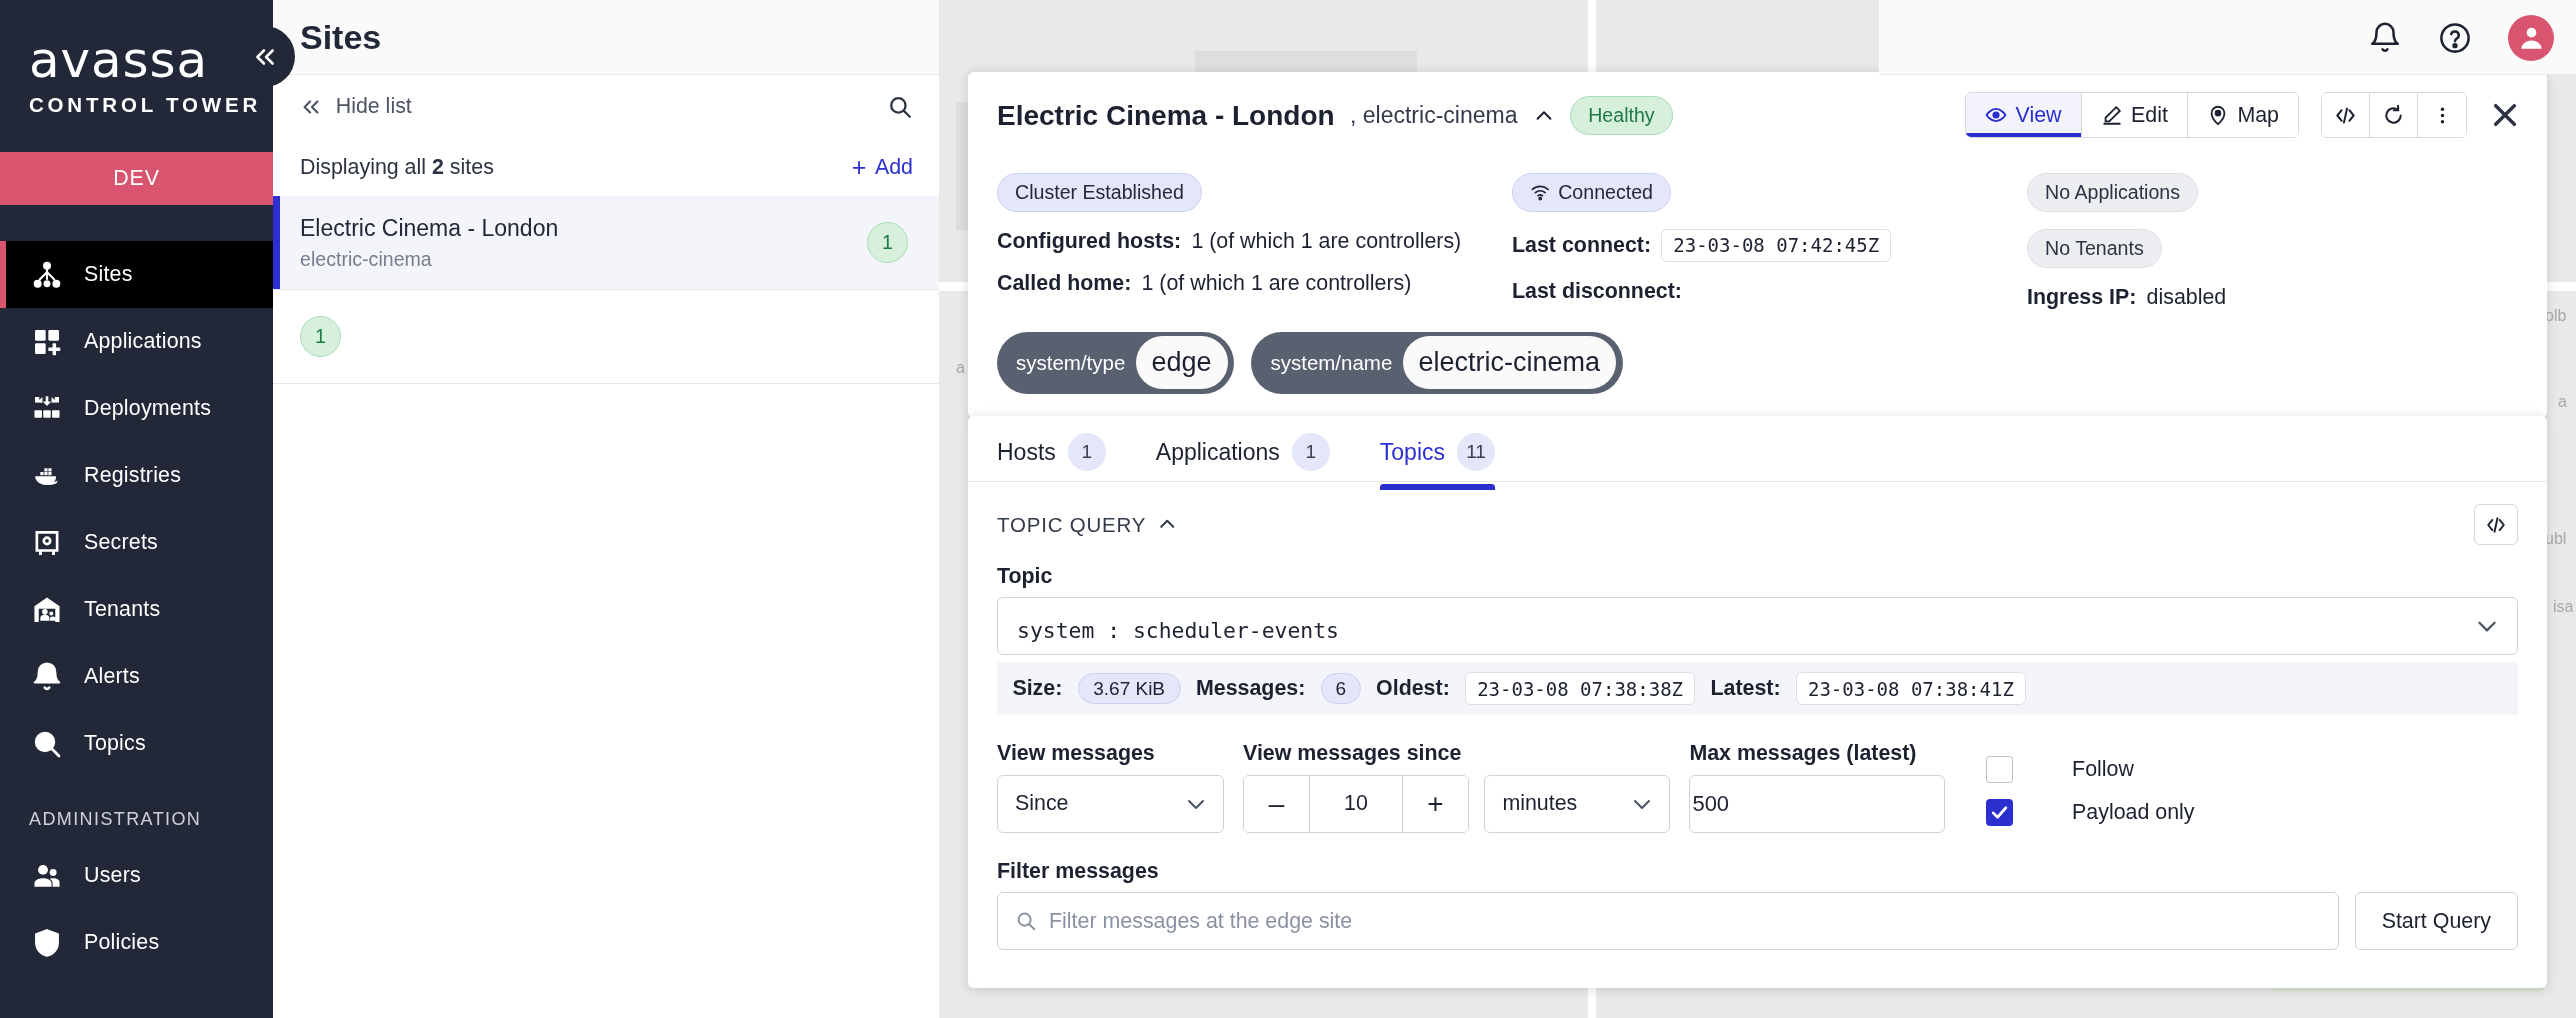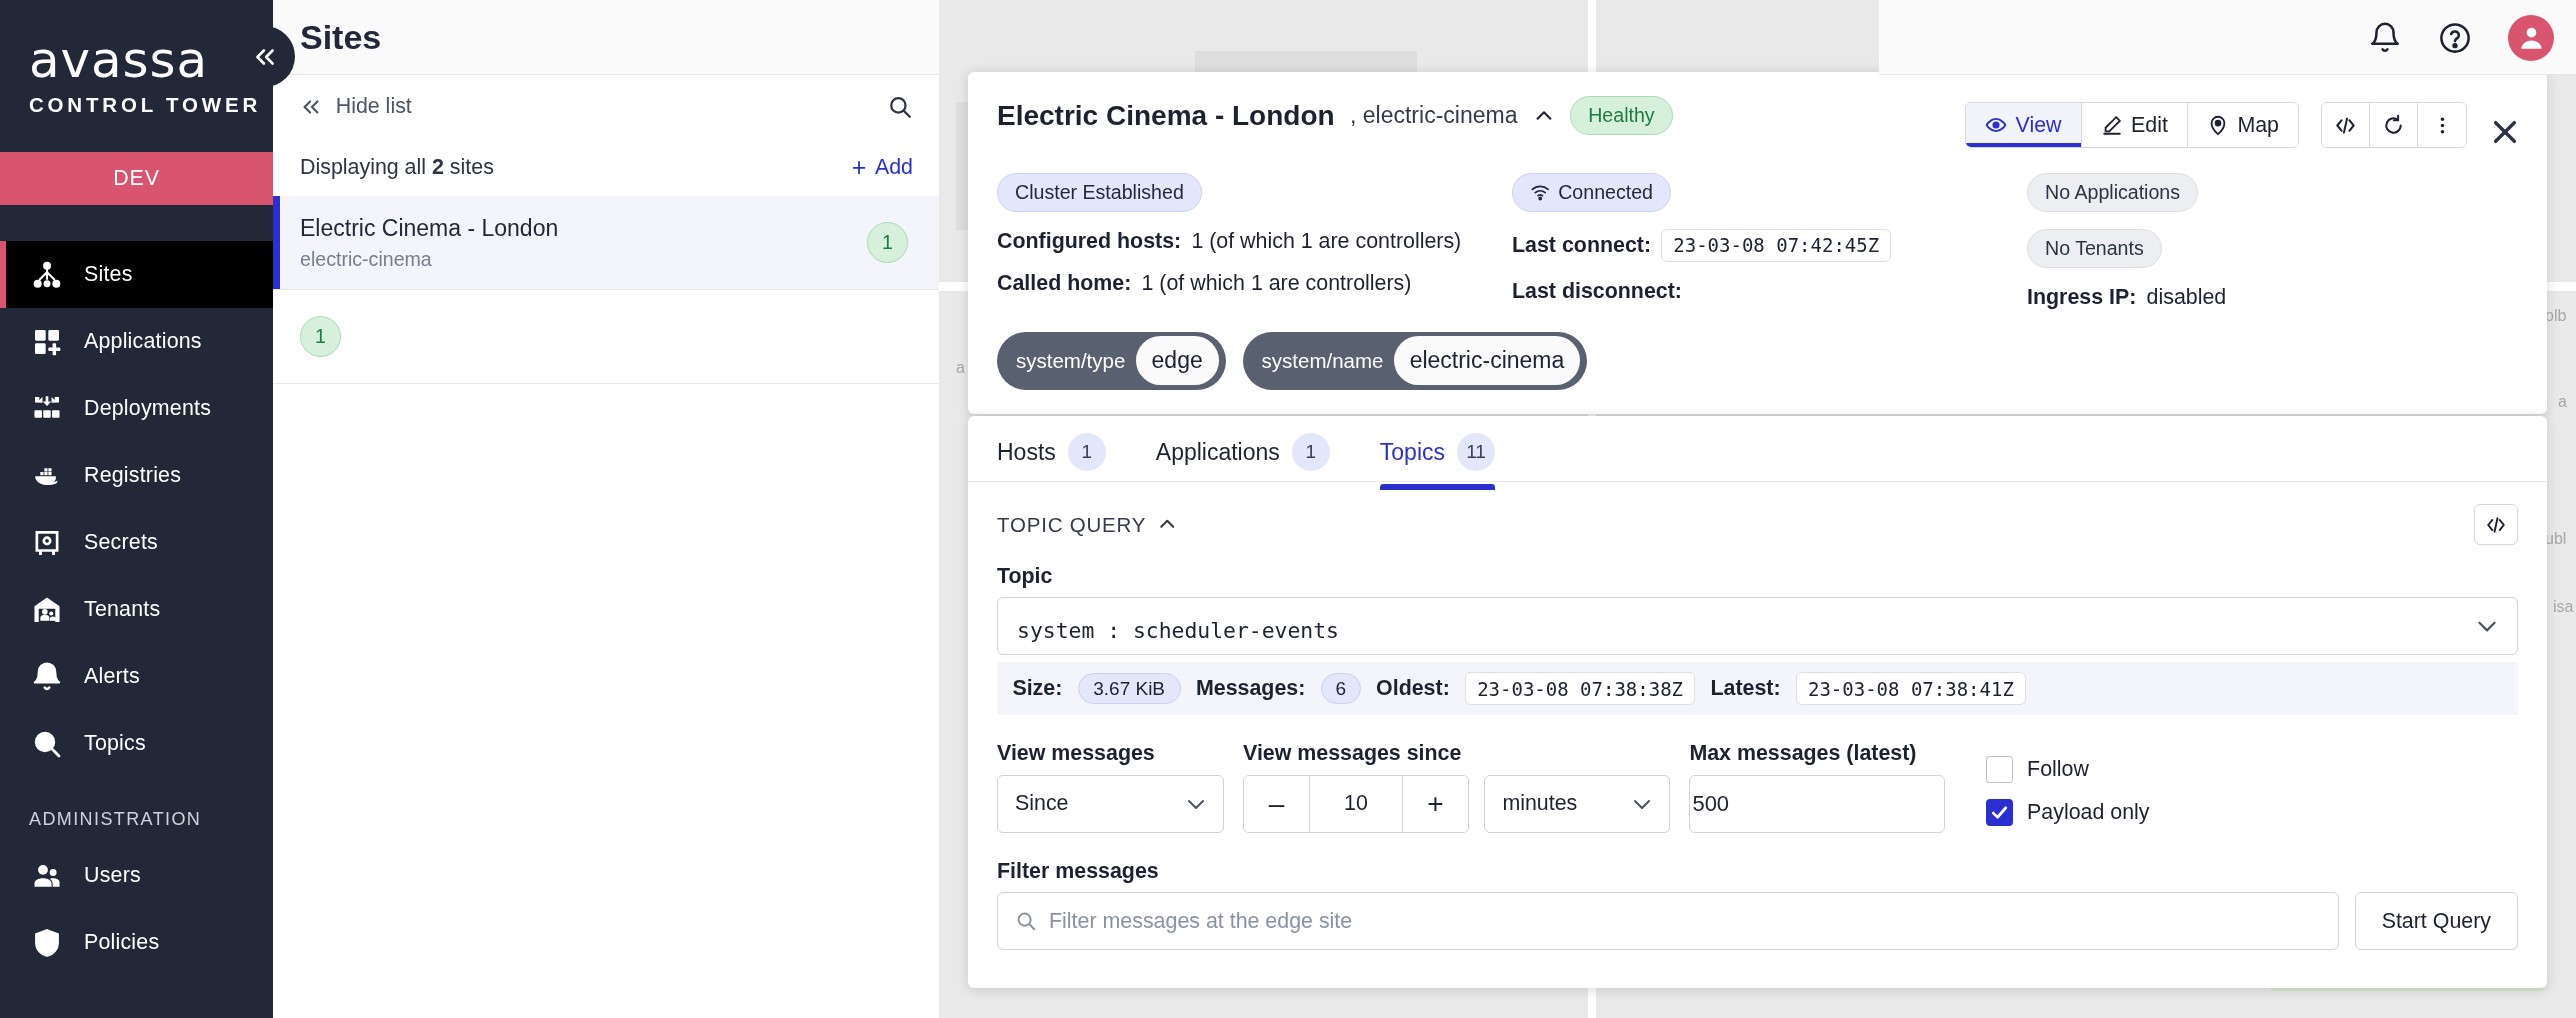--- a/index.html
+++ b/index.html
@@ -162,26 +162,26 @@
     padding: 4.3px 11px; color: #1d2230; background: #fff;
   }
   .tag-row { display: flex; gap: 17px; padding: 22px 29px 24px 29px; }
   .tag {
     display: inline-flex; align-items: center;
     background: #596070; border-radius: 853px;
     padding: 4.3px 6.8px 4.3px 19px; gap: 10.2px;
   }
   .tag .tk { color: #fff; font-size: 20.5px; }
   .tag .tv {
-    background: #fafafa; color: #1d2230; font-size: 23px;
+    background: #fafafa; color: #1d2230; font-size: 27px;
     border-radius: 853px; padding: 11px 16px;
   }
   .dc-actions {
-    position: absolute; right: 26px; top: 30px;
-    display: flex; align-items: flex-end; gap: 22px;
+    position: absolute; right: 26px; top: 20px;
+    display: flex; align-items: center; gap: 22px;
   }
   .btn-group { display: flex; border-radius: 6px; overflow: hidden; border: 0.9px solid #d5d8de; }
   .bg-btn {
     display: flex; align-items: center; gap: 8.5px;
     padding: 9.4px 19px; background: #fff; font-size: 21.4px;
     color: #1d2230; cursor: pointer; border-right: 0.9px solid #d5d8de;
     position: relative;
   }
   .bg-btn:last-child { border-right: none; }
   .bg-btn.active { background: #f2f3fb; color: #2b2fd0; }
@@ -284,21 +284,21 @@
     font-size: 22px; color: #1d2230; background: #fff;
   }
   .checks { display: flex; flex-direction: column; gap: 15.4px; padding-bottom: 6.8px; margin-left: 22px; }
   .chk-row { display: flex; align-items: center; gap: 13.7px; cursor: pointer; }
   .chk {
     width: 27px; height: 27px; border: 1.7px solid #b9bec8; border-radius: 3.4px; background: #fff;
     display:flex; align-items:center; justify-content:center;
   }
   .chk.on { background: #2b2fd0; border-color: #2b2fd0; }
   .chk.on svg { width: 19px; height: 19px; }
-  .chk-label { font-size: 21.4px; color: #1d2230; }
+  .chk-label { font-size: 21.4px; color: #1d2230; margin-left: 45px; }
   .filter-label { font-size: 21.4px; font-weight: 700; color: #1d2230; padding: 26px 29px 8.5px 29px; }
   .filter-row { display: flex; gap: 15.4px; padding: 0 29px; align-items: center; }
   .filter-input {
     flex: 1; height: 58px; border: 0.9px solid #cfd3da; border-radius: 6px;
     display: flex; align-items: center; gap: 12px; padding: 0 17px; background: #fff;
   }
   .filter-input svg { width: 22px; height: 22px; }
   .filter-input .ph { font-size: 21.4px; color: #8a92a1; }
   .start-btn {
     height: 58px; border: 0.9px solid #cfd3da; border-radius: 6px;

